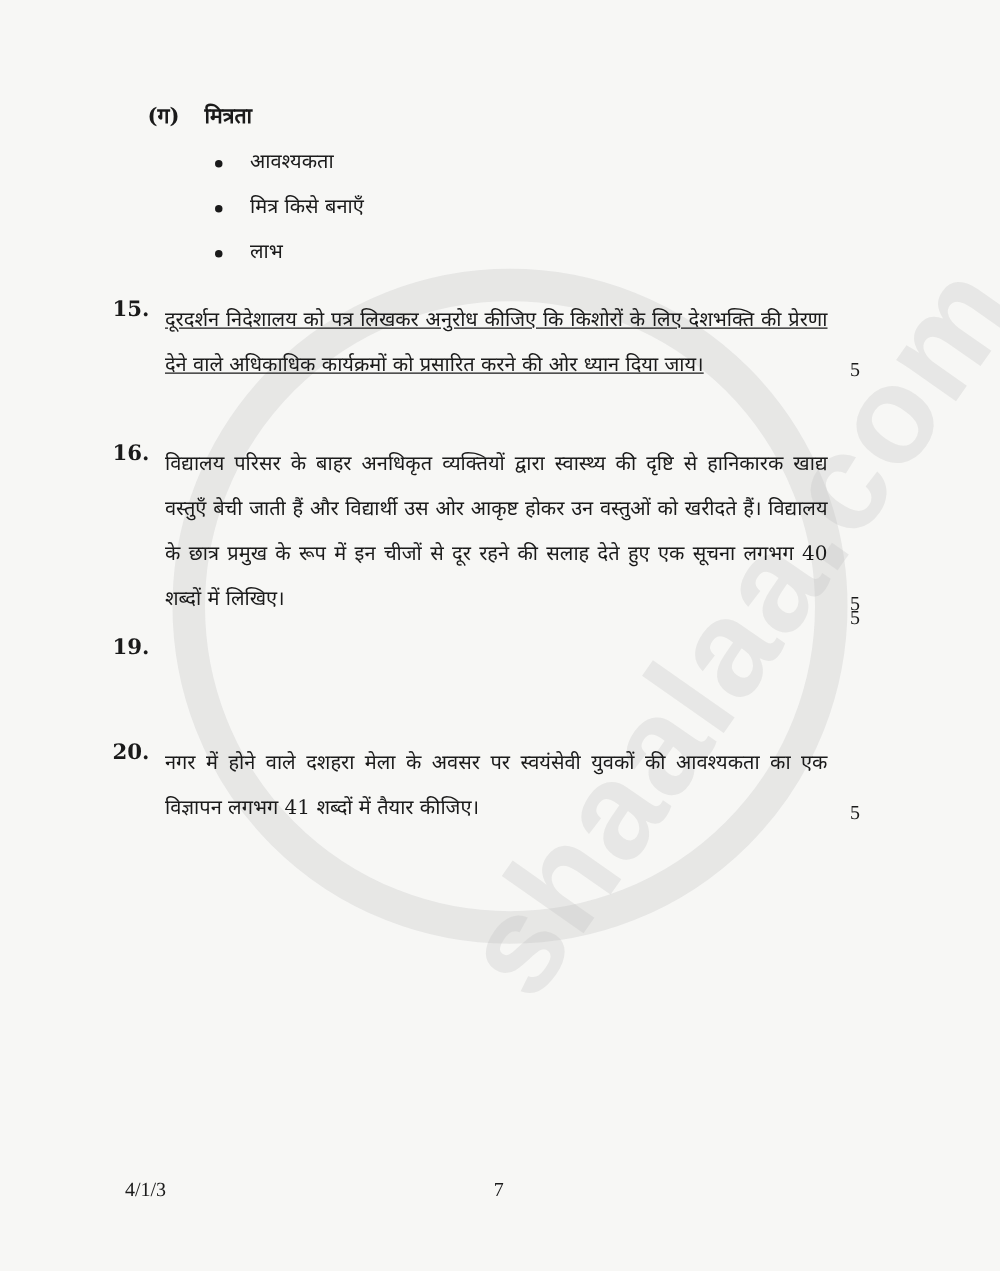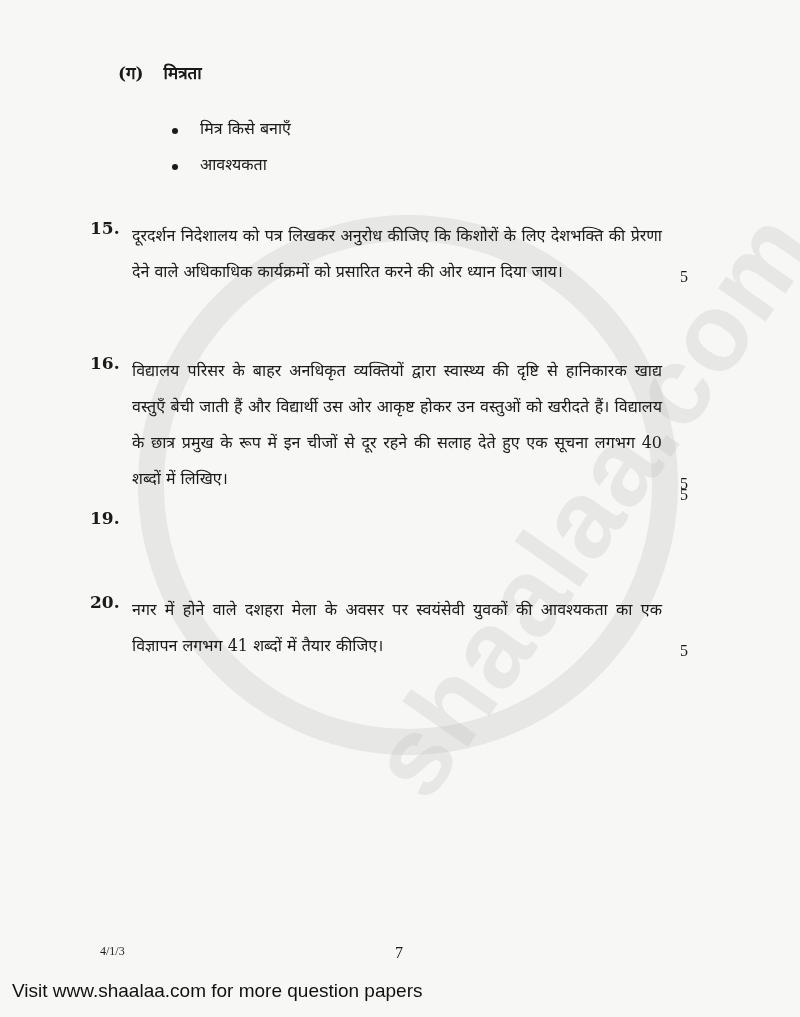--- a/index.html
+++ b/index.html
@@ -14,57 +14,61 @@
     position:absolute; left:138px; top:215px; width:540px; height:540px;
     border:26px solid rgba(200,200,200,0.35); border-radius:50%;
     box-sizing:border-box;
   }
   .wm-text {
     position:absolute; left:250px; top:440px;
     font-family:"Liberation Sans", sans-serif; font-size:110px; font-weight:bold;
     color:rgba(190,190,190,0.28); transform:rotate(-55deg); transform-origin:center;
     letter-spacing:2px;
   }
-  .section-head { position:absolute; left:118px; top:61px; font-size:17px; font-weight:bold; }
+  .section-head { position:absolute; left:118px; top:80px; font-size:17px; font-weight:bold; }
   .section-head .label { margin-right:14px; }
   .bullets { position:absolute; left:172px; top:110px; }
   .bullet { height:36px; display:flex; align-items:center; font-size:16px; }
   .bullet .dot { width:6px; height:6px; border-radius:50%; background:#1a1a1a; margin-right:22px; margin-top:6px; }
   .question { position:absolute; left:90px; width:620px; }
   .q-num { position:absolute; left:0; top:0; font-size:17px; font-weight:bold; }
   .q-text { margin-left:42px; width:530px; font-size:16px; line-height:36px; text-align:justify; }
   .q-marks { position:absolute; right:22px; bottom:4px; font-size:16px; font-family:"Liberation Serif", serif; }
-  .footer-code { position:absolute; left:100px; top:944px; font-size:12px; font-family:"Liberation Serif", serif; }
+  .footer-code { position:absolute; left:100px; top:944px; font-size:16px; font-family:"Liberation Serif", serif; }
   .footer-page { position:absolute; left:395px; top:944px; font-size:16px; font-family:"Liberation Serif", serif; }
   .visit { position:absolute; left:12px; top:980px; font-size:19px; font-family:"Liberation Sans", sans-serif; color:#111; }
 </style>
 </head>
 <body>
 
 <div class="page">
   <div class="watermark"></div>
   <div class="wm-text">shaalaa.com</div>
 
   <div class="section-head">
     <span class="label">(ग)</span>
     <span>मित्रता</span>
   </div>
 
   <div class="bullets">
     <div class="bullet">
       <span class="dot"></span>
+      <span>आवश्यकता</span>
+    </div>
+    <div class="bullet">
+      <span class="dot"></span>
       <span>मित्र किसे बनाएँ</span>
     </div>
     <div class="bullet">
       <span class="dot"></span>
-      <span>आवश्यकता</span>
+      <span>लाभ</span>
     </div>
   </div>
 
-  <div class="question" style="top:218px;">
+  <div class="question" style="top:238px;text-decoration:underline;">
     <span class="q-num">15.</span>
     <div class="q-text">दूरदर्शन निदेशालय को पत्र लिखकर अनुरोध कीजिए कि किशोरों के लिए देशभक्ति की प्रेरणा देने वाले अधिकाधिक कार्यक्रमों को प्रसारित करने की ओर ध्यान दिया जाय।</div>
     <span class="q-marks">5</span>
   </div>
 
   <div class="question" style="top:353px;">
     <span class="q-num">16.</span>
     <div class="q-text">विद्यालय परिसर के बाहर अनधिकृत व्यक्तियों द्वारा स्वास्थ्य की दृष्टि से हानिकारक खाद्य वस्तुएँ बेची जाती हैं और विद्यार्थी उस ओर आकृष्ट होकर उन वस्तुओं को खरीदते हैं। विद्यालय के छात्र प्रमुख के रूप में इन चीजों से दूर रहने की सलाह देते हुए एक सूचना लगभग 40 शब्दों में लिखिए।</div>
     <span class="q-marks">5</span>
   </div>
@@ -75,14 +79,13 @@
   </div>
 
   <div class="question" style="top:592px;">
     <span class="q-num">20.</span>
     <div class="q-text">नगर में होने वाले दशहरा मेला के अवसर पर स्वयंसेवी युवकों की आवश्यकता का एक विज्ञापन लगभग 41 शब्दों में तैयार कीजिए।</div>
     <span class="q-marks">5</span>
   </div>
 
   <div class="footer-code">4/1/3</div>
   <div class="footer-page">7</div>
-  <div class="visit">Visit www.shaalaa.com for more question papers</div>
 </div>
 
 </body></html>

